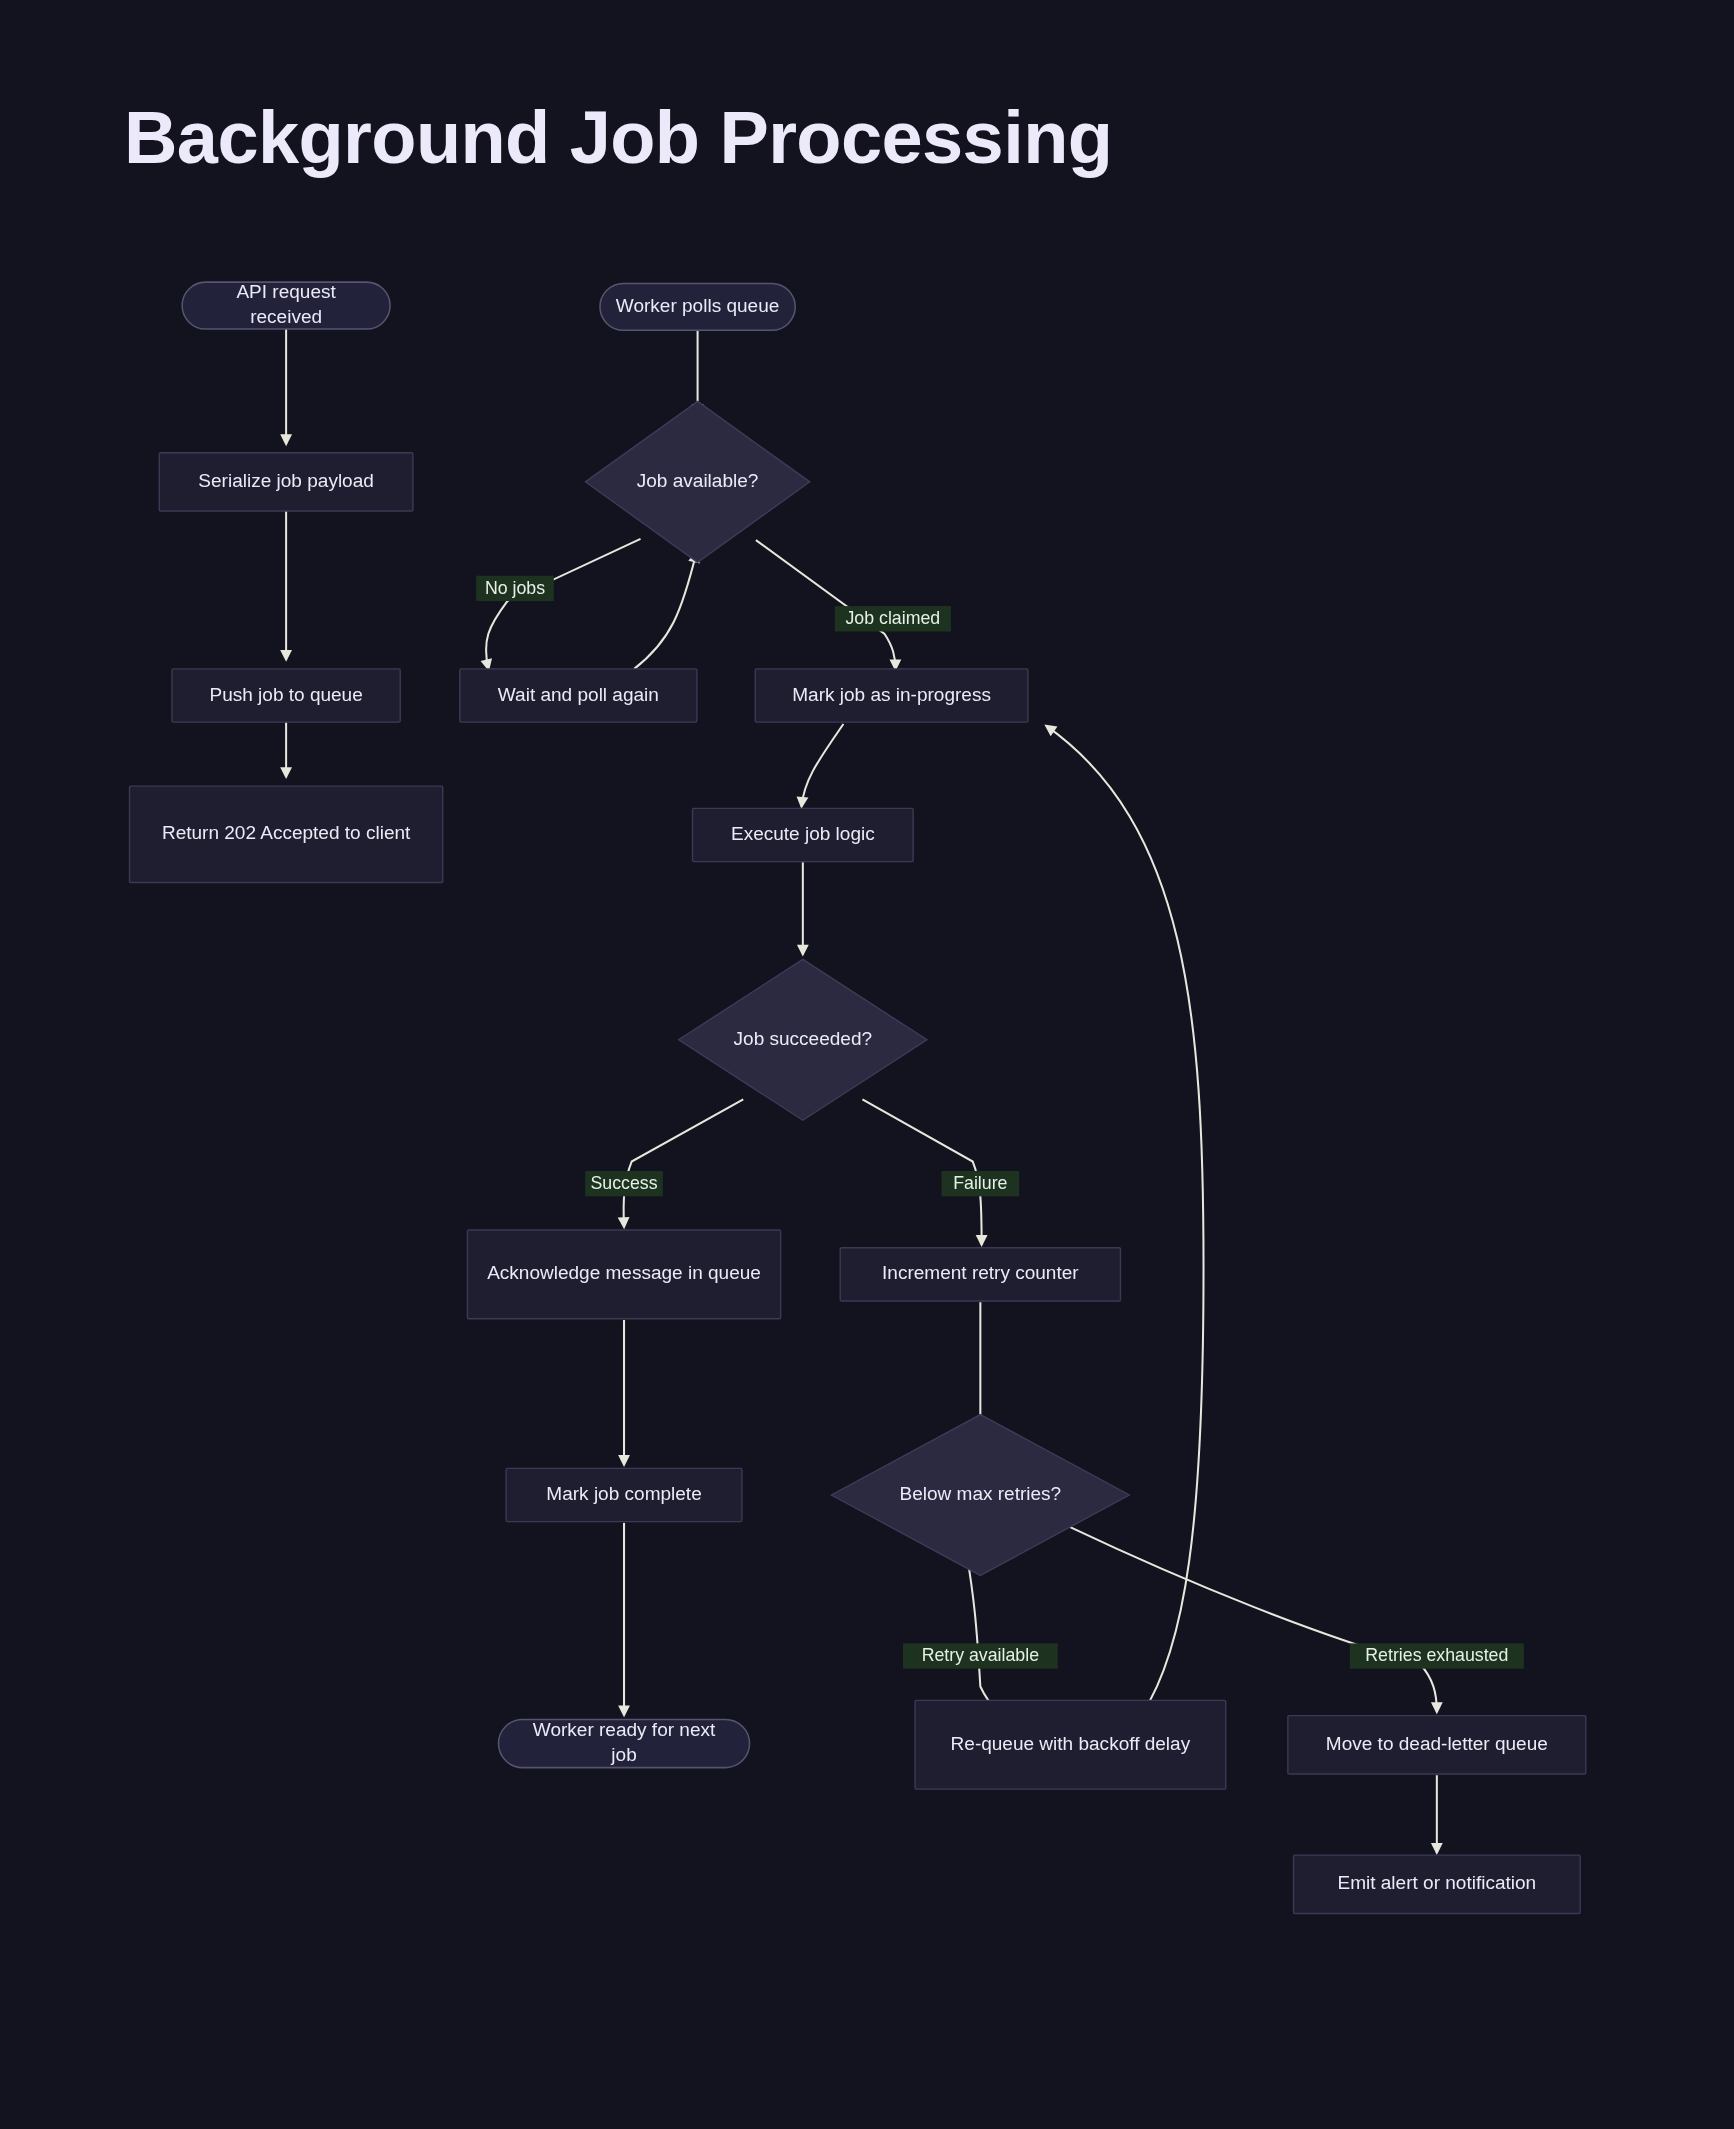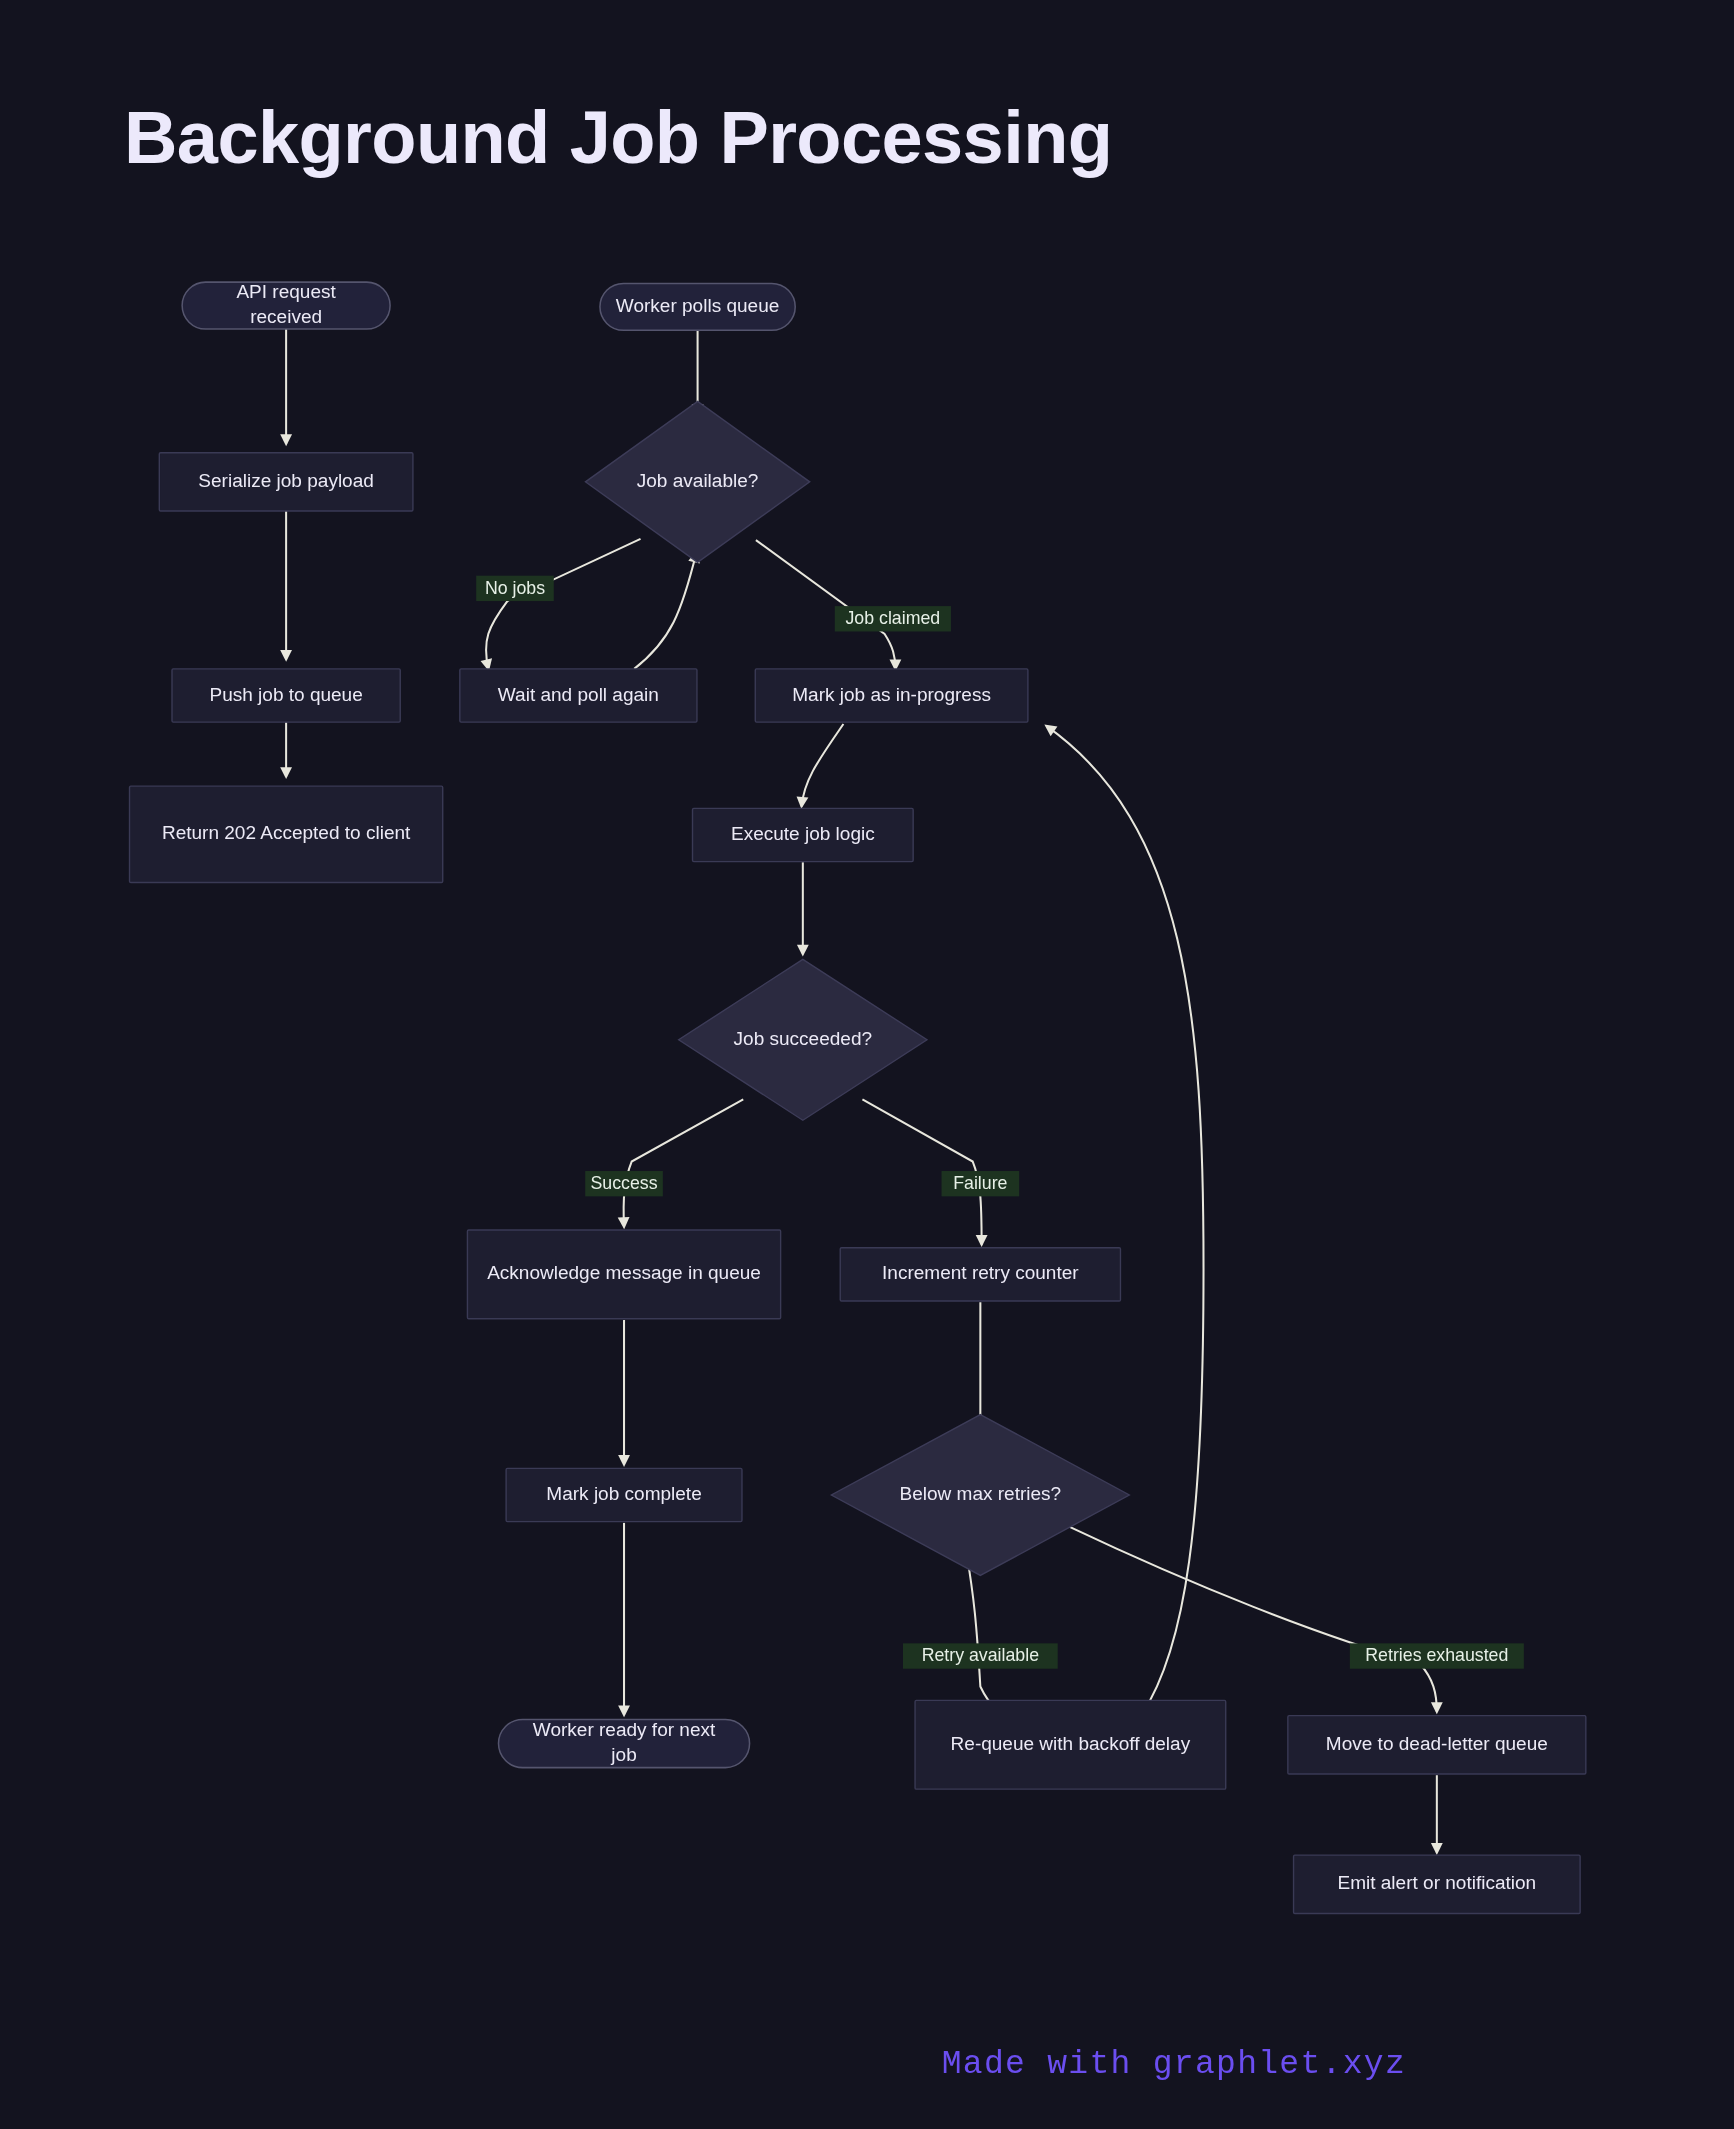--- a/index.html
+++ b/index.html
@@ -180,16 +180,15 @@
           <rect x="1424" y="2592" width="244" height="40" class="edge-label-bg"></rect>
           <text x="1546" y="2613" class="edge-label-text">Retry available</text>
         </g>
         <g>
           <rect x="2128.8" y="2592" width="274.4" height="40" class="edge-label-bg"></rect>
           <text x="2266" y="2613" class="edge-label-text">Retries exhausted</text>
         </g>
       </g>
   </svg>
 
-  <div id="watermark">Made with graphlet.xyz</div>
 
 </div>
 
 
 </body></html>

